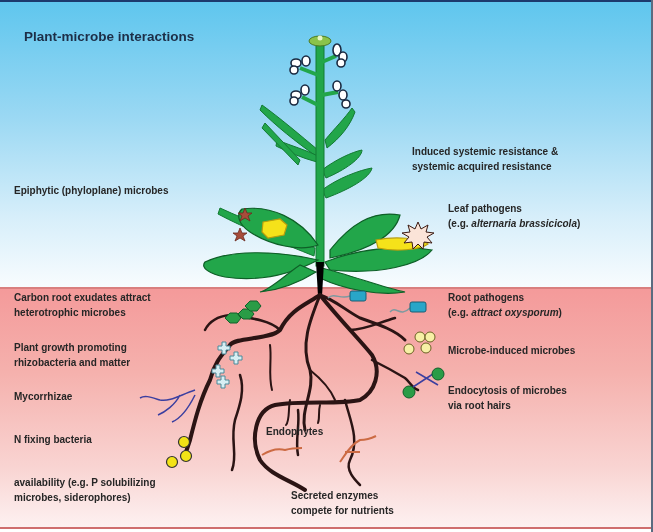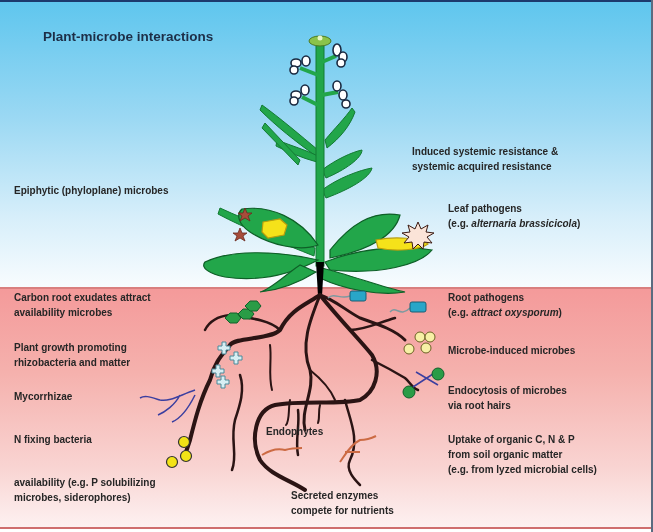--- a/index.html
+++ b/index.html
@@ -160,37 +160,37 @@
       <circle cx="409" cy="392" r="6" fill="#2a9c46" stroke="#10602a"></circle>
     </g>
 
     <g fill="none" stroke="#cc6b44" stroke-width="2">
       <path d="M262 455 C270 450, 278 448, 285 450 C292 448, 298 448, 302 448"></path>
       <path d="M340 462 C345 455, 350 445, 360 440 C368 440, 372 438, 376 436"></path>
       <path d="M345 452 L360 452"></path>
     </g>
   </svg>
 
-  <div class="lbl title" style="left:24px;top:29px;margin-left:19px;">Plant-microbe interactions</div>
+  <div class="lbl title" style="left:24px;top:29px;">Plant-microbe interactions</div>
 
   <div class="lbl" style="left:14px;top:183px;">Epiphytic (phyloplane) microbes</div>
 
   <div class="lbl" style="left:412px;top:144px;">
     <div>Induced systemic resistance &amp;</div>
     <div>systemic acquired resistance</div>
   </div>
 
   <div class="lbl" style="left:448px;top:201px;">
     <div>Leaf pathogens</div>
     <div><span>(e.g. </span><i>alternaria brassicicola</i><span>)</span></div>
   </div>
 
   <div class="lbl" style="left:14px;top:290px;">
     <div>Carbon root exudates attract</div>
-    <div>availability microbes</div>
+    <div>heterotrophic microbes</div>
   </div>
 
   <div class="lbl" style="left:14px;top:340px;">
     <div>Plant growth promoting</div>
     <div>rhizobacteria and matter</div>
   </div>
 
   <div class="lbl" style="left:14px;top:389px;text-align:right;">Mycorrhizae</div>
 
   <div class="lbl" style="left:14px;top:432px;">N fixing bacteria</div>
@@ -212,18 +212,13 @@
     <div><span>(e.g. </span><i>attract oxysporum</i><span>)</span></div>
   </div>
 
   <div class="lbl" style="left:448px;top:343px;">Microbe-induced microbes</div>
 
   <div class="lbl" style="left:448px;top:383px;">
     <div>Endocytosis of microbes</div>
     <div>via root hairs</div>
   </div>
 
-  <div class="lbl" style="left:448px;top:432px;">
-    <div>Uptake of organic C, N &amp; P</div>
-    <div>from soil organic matter</div>
-    <div>(e.g. from lyzed microbial cells)</div>
-  </div>
 </div>
 
 </body></html>

